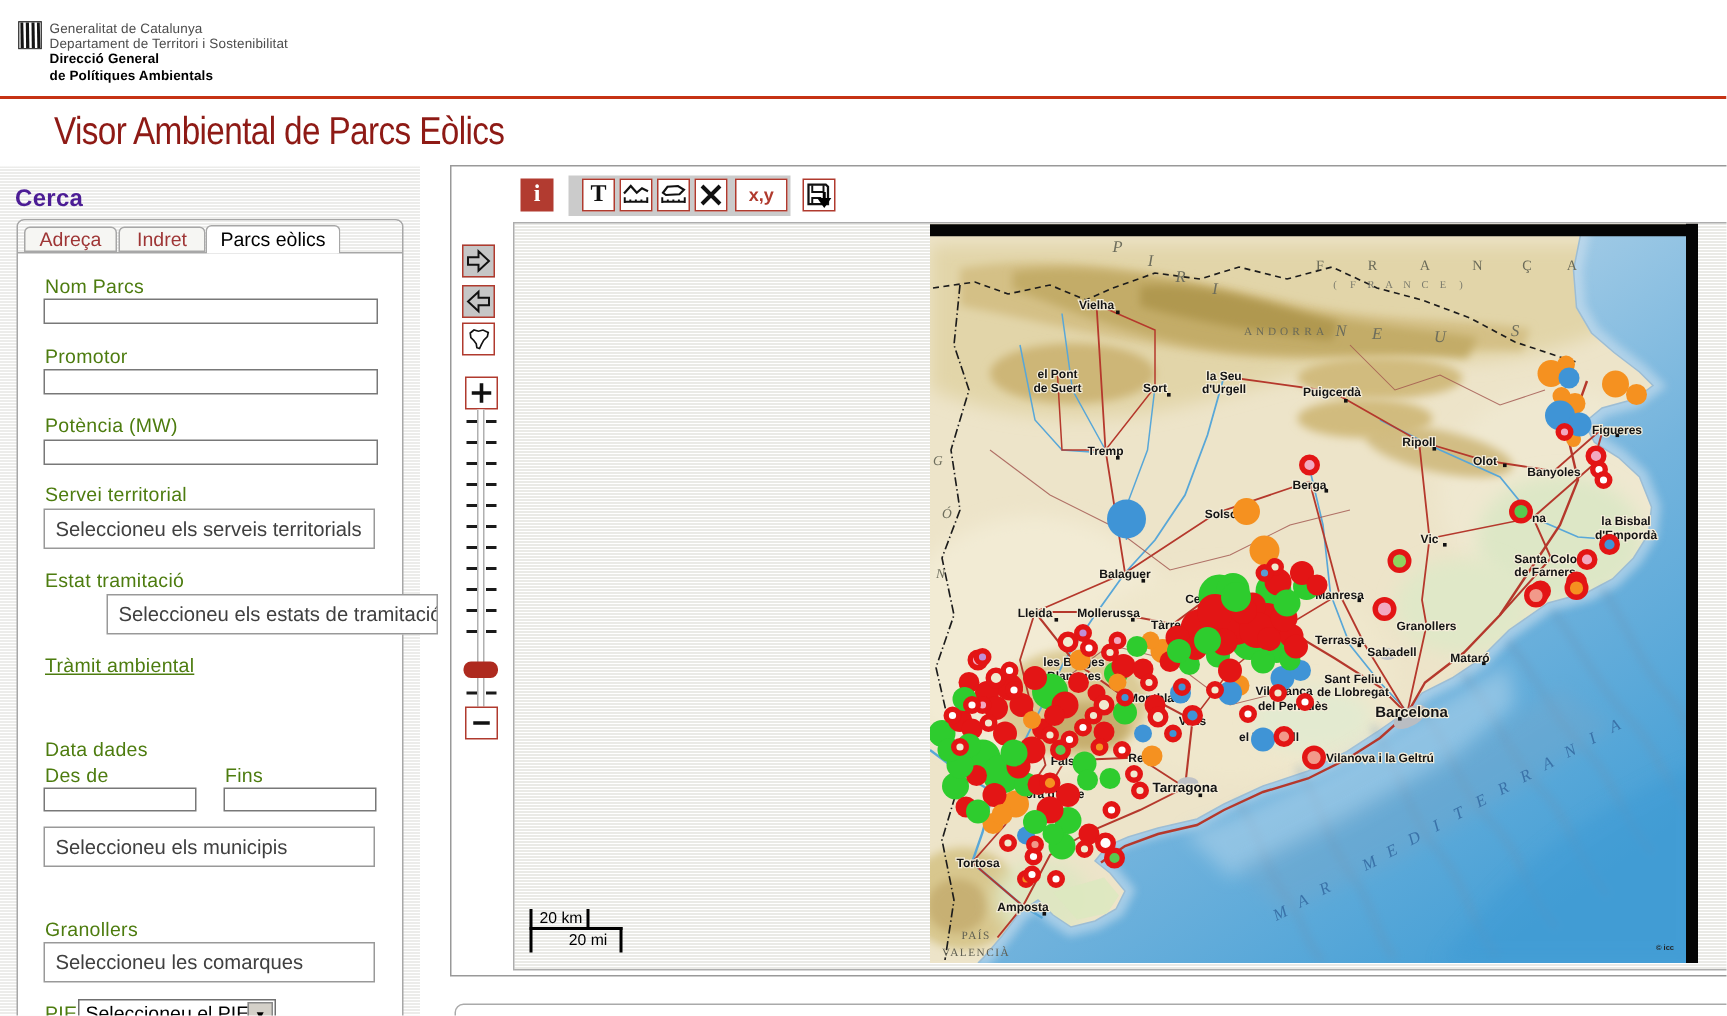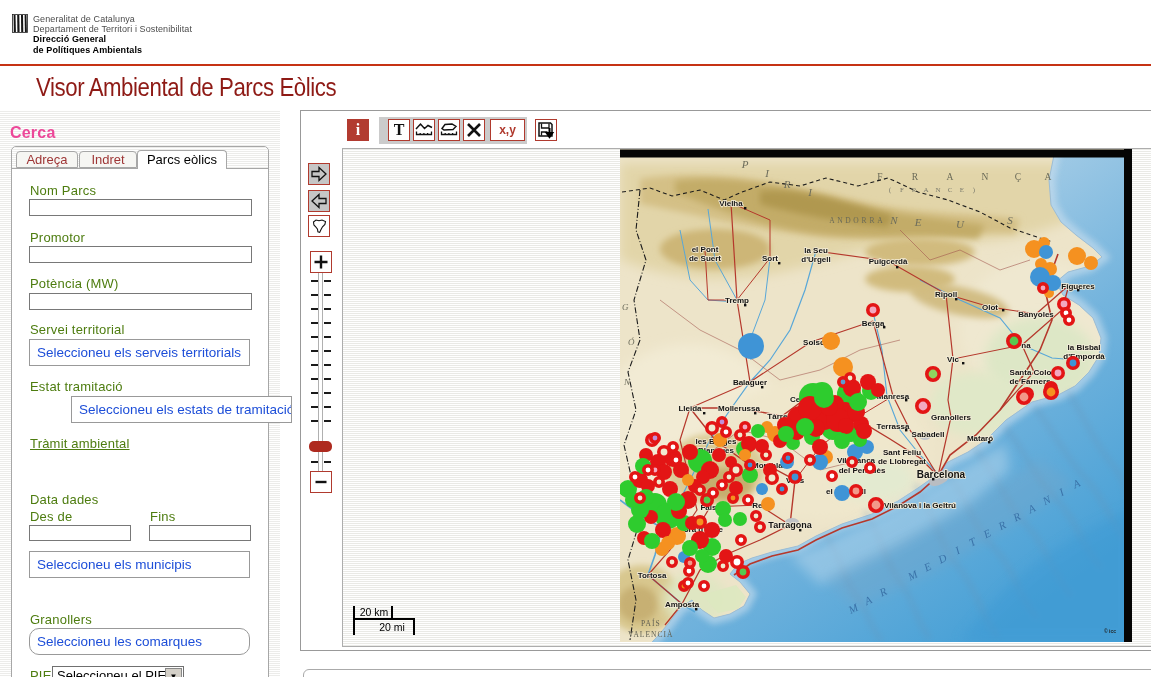--- a/index.html
+++ b/index.html
@@ -5,21 +5,21 @@
 html,body { width:1151px; height:677px; overflow:hidden; background:#fff;
   font-family:"Liberation Sans", sans-serif; }
 #page { position:relative; width:1151px; height:677px; overflow:hidden; }
 .abs { position:absolute; }
 .stripes { background:repeating-linear-gradient(to bottom,#ececea 0px,#ececea 1px,#ffffff 1px,#ffffff 2px); }
 .stripes2 { background:repeating-linear-gradient(to bottom,#eaeae6 0px,#eaeae6 1px,#ffffff 1px,#ffffff 2px); }
 .btn { position:absolute; width:22px; height:22px; border:1px solid #b03a2e; background:#fff; }
 .btn.gray { background:#c6c6c6; }
 .flabel { position:absolute; font-size:13px; color:#4d7c0f; letter-spacing:0.2px; white-space:nowrap; }
 .tinput { position:absolute; background:#fff; border:1px solid #787878; }
-.mselect { position:absolute; background:#fff; border:1px solid #999; color:#1d4ed8; font-size:13.5px;
+.mselect { position:absolute; background:#fff; border:1px solid #999; color:#404040; font-size:13.5px;
   line-height:25px; padding-left:7px; white-space:nowrap; overflow:hidden; }
 .tab { position:absolute; border:1px solid #a7a7a7; border-radius:4px 4px 0 0; background:#f6f6f3;
   font-size:13px; color:#9e3535; text-align:center; }
 </style></head>
 <body>
 <div id="page">
 
 <svg class="abs" style="left:12px;top:14px;" width="16" height="19" viewBox="0 0 16 19">
  <rect x="0.5" y="0.5" width="15" height="18" fill="#fff" stroke="#222" stroke-width="0.8"></rect>
  <path d="M1.6,1 l1.9,0 0.4,17 -2.1,0 z" fill="#151515"></path>
@@ -27,21 +27,21 @@
  <path d="M9.0,1 l2.0,0 0.3,17 -2.1,0 z" fill="#151515"></path>
  <path d="M12.6,1 l1.9,0 0.4,17 -2.0,0 z" fill="#151515"></path>
 </svg>
 <div class="abs" style="left:33px;top:14px;font-size:9px;line-height:10.2px;color:#4c4c4c;letter-spacing:0.1px;">
 Generalitat de Catalunya<br>Departament de Territori i Sostenibilitat<br>
 <b style="color:#000;">Direcció General<br>de Polítiques Ambientals</b></div>
 <div class="abs" style="left:0;top:64px;width:1151px;height:2px;background:#c63214;"></div>
 <div class="abs" style="left:36px;top:72px;font-size:26px;color:#8e1a15;letter-spacing:-0.5px;transform:scaleX(0.855);transform-origin:0 0;">Visor Ambiental de Parcs Eòlics</div>
 
 <div class="abs stripes" style="left:0;top:111px;width:280px;height:566px;"></div>
-<div class="abs" style="left:10px;top:124px;font-size:16px;font-weight:bold;color:#ec4899;letter-spacing:0.2px;">Cerca</div>
+<div class="abs" style="left:10px;top:124px;font-size:16px;font-weight:bold;color:#4c1d95;letter-spacing:0.2px;">Cerca</div>
 <div class="abs" style="left:11px;top:146px;width:258px;height:541px;border:1px solid #a7a7a7;border-radius:5px 5px 0 0;background:#fff;"></div>
 <div class="abs stripes" style="left:12px;top:147px;width:256px;height:21px;border-radius:5px 5px 0 0;"></div>
 <div class="abs" style="left:12px;top:168px;width:256px;height:1px;background:#a7a7a7;"></div>
 <div class="tab" style="left:16px;top:151px;width:62px;height:17px;line-height:16px;">Adreça</div>
 <div class="tab" style="left:79px;top:151px;width:58px;height:17px;line-height:16px;">Indret</div>
 <div class="tab" style="left:137px;top:150px;width:90px;height:19px;line-height:17px;background:#fff;color:#000;border-bottom:none;z-index:3;">Parcs eòlics</div>
 
 <div class="flabel" style="left:30px;top:183px;">Nom Parcs</div>
 <div class="tinput" style="left:29px;top:199px;width:223px;height:17px;"></div>
 <div class="flabel" style="left:30px;top:230px;">Promotor</div>
@@ -54,21 +54,21 @@
 <div class="mselect" style="left:29px;top:396px;width:221px;height:27px;margin-left:42px;">Seleccioneu els estats de tramitació</div>
 <div class="flabel" style="left:30px;top:436px;text-decoration:underline;">Tràmit ambiental</div>
 <div class="flabel" style="left:30px;top:492px;">Data dades</div>
 <div class="flabel" style="left:30px;top:509px;">Des de</div>
 <div class="flabel" style="left:150px;top:509px;">Fins</div>
 <div class="tinput" style="left:29px;top:525px;width:102px;height:16px;"></div>
 <div class="tinput" style="left:149px;top:525px;width:102px;height:16px;"></div>
 <div class="flabel" style="left:30px;top:555px;">Municipis</div>
 <div class="mselect" style="left:29px;top:551px;width:221px;height:27px;">Seleccioneu els municipis</div>
 <div class="flabel" style="left:30px;top:612px;">Granollers</div>
-<div class="mselect" style="left:29px;top:628px;width:221px;height:27px;border-radius:10px;">Seleccioneu les comarques</div>
+<div class="mselect" style="left:29px;top:628px;width:221px;height:27px;">Seleccioneu les comarques</div>
 <div class="flabel" style="left:30px;top:668px;">PIE</div>
 <div class="abs" style="left:52px;top:666px;width:132px;height:20px;border:1px solid #707070;background:#fff;font-size:13px;line-height:18px;padding-left:4px;">Seleccioneu el PIE
   <span style="position:absolute;right:1px;top:1px;width:17px;height:16px;background:#d4d0c8;border:1px solid #888;text-align:center;line-height:15px;font-size:8px;">▼</span></div>
 
 <div class="abs" style="left:300px;top:110px;width:860px;height:541px;border:1px solid #999;background:#fff;"></div>
 <div class="abs stripes2" style="left:342px;top:148px;width:830px;height:499px;border:1px solid #adadad;"></div>
 
 <div class="abs" style="left:347px;top:119px;width:22px;height:22px;background:#b23b30;color:#fff;text-align:center;font-family:'Liberation Serif',serif;font-weight:bold;font-size:16px;line-height:21px;">i</div>
 <div class="abs" style="left:379px;top:117px;width:148px;height:27px;background:#cbcbcb;"></div>
 <div class="btn" style="left:388px;top:119px;text-align:center;font-family:'Liberation Serif',serif;font-weight:bold;font-size:16px;line-height:20px;color:#111;">T</div>

